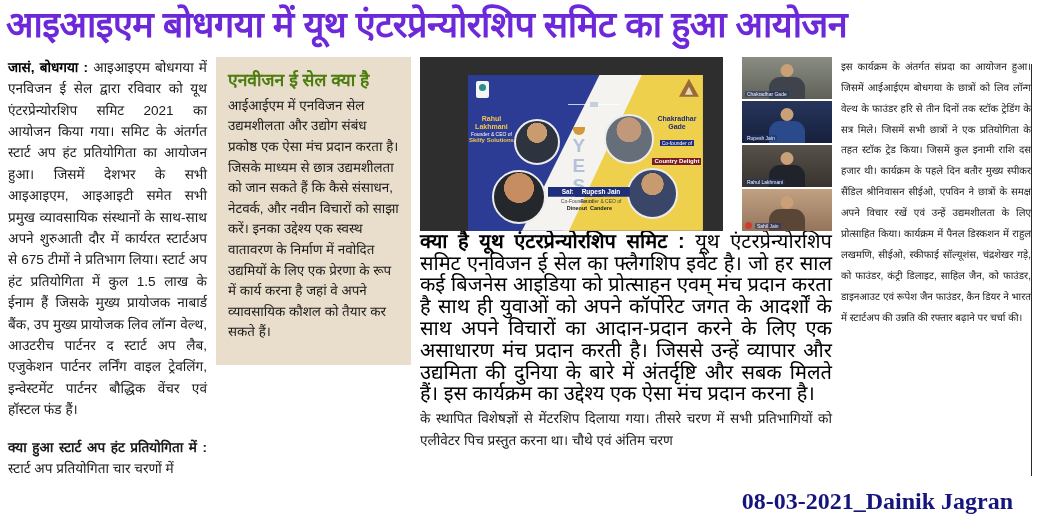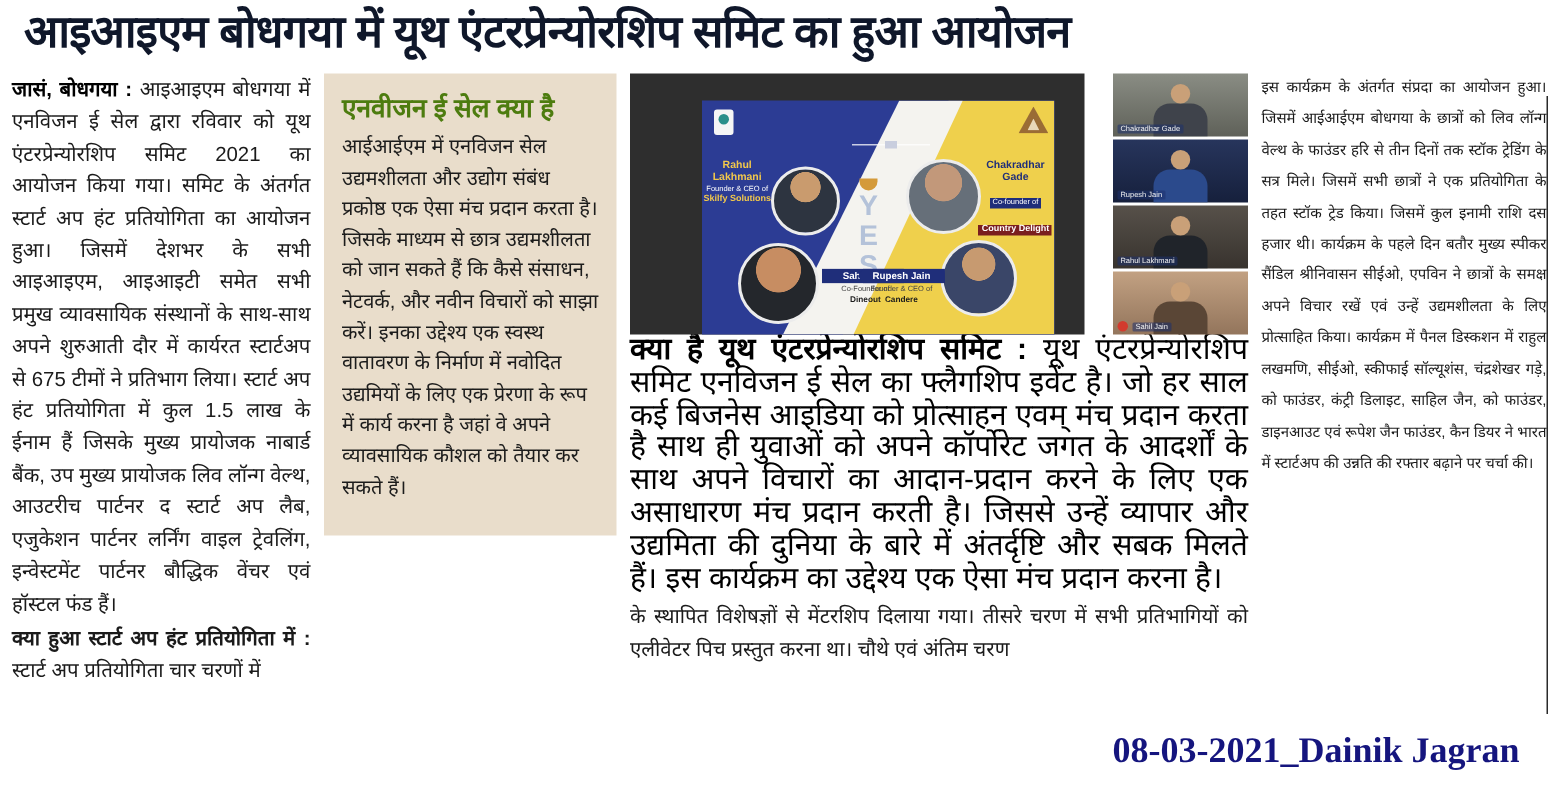--- a/index.html
+++ b/index.html
@@ -2,32 +2,32 @@
 <html><head>
 <meta charset="utf-8">
 <style>
   * { box-sizing: border-box; margin: 0; padding: 0; }
   html,body { width:1037px; height:531px; }
   body {
     font-family: "Liberation Sans", sans-serif;
     background:#ffffff; color:#111; overflow:hidden; position:relative;
   }
   .headline {
-    font-size:30px; font-weight:700; line-height:1.3; color:#0f172a;
-    padding:2px 10px 0 6px; white-space:nowrap; letter-spacing:-0.5px;margin-left:10px;
+    font-size:36px; font-weight:700; line-height:1.3; color:#6d28d9;
+    padding:2px 10px 0 6px; white-space:nowrap; letter-spacing:-0.5px;
   }
   .cols { display:flex; gap:9px; padding:8px 6px 0 8px; align-items:flex-start; }
   .col1 { width:201px; }
   .col2 { width:197px; }
   .midc { width:414px; }
   .col5 { width:192px; }
   p.just { text-align:justify; }
   .bodytext { font-size:13.6px; line-height:21.4px; color:#1a1a1a; }
   .bodytext b.leadin { font-weight:700; color:#000; }
-  .subheadp { margin-top:2px; }
+  .subheadp { margin-top:16px; }
   .subheadp b { font-weight:700; }
 
   
   .infobox {
     background:#e9ddcb; padding:10px 12px 12px 12px; min-height:308px; margin-bottom:11px;
   }
   .infobox-title { font-size:17.5px; font-weight:700; color:#4d7c0f; margin-bottom:5px; }
   .infobox-body { font-size:13.4px; line-height:20.6px; color:#1c1c1c; text-align:left; }
 
   

